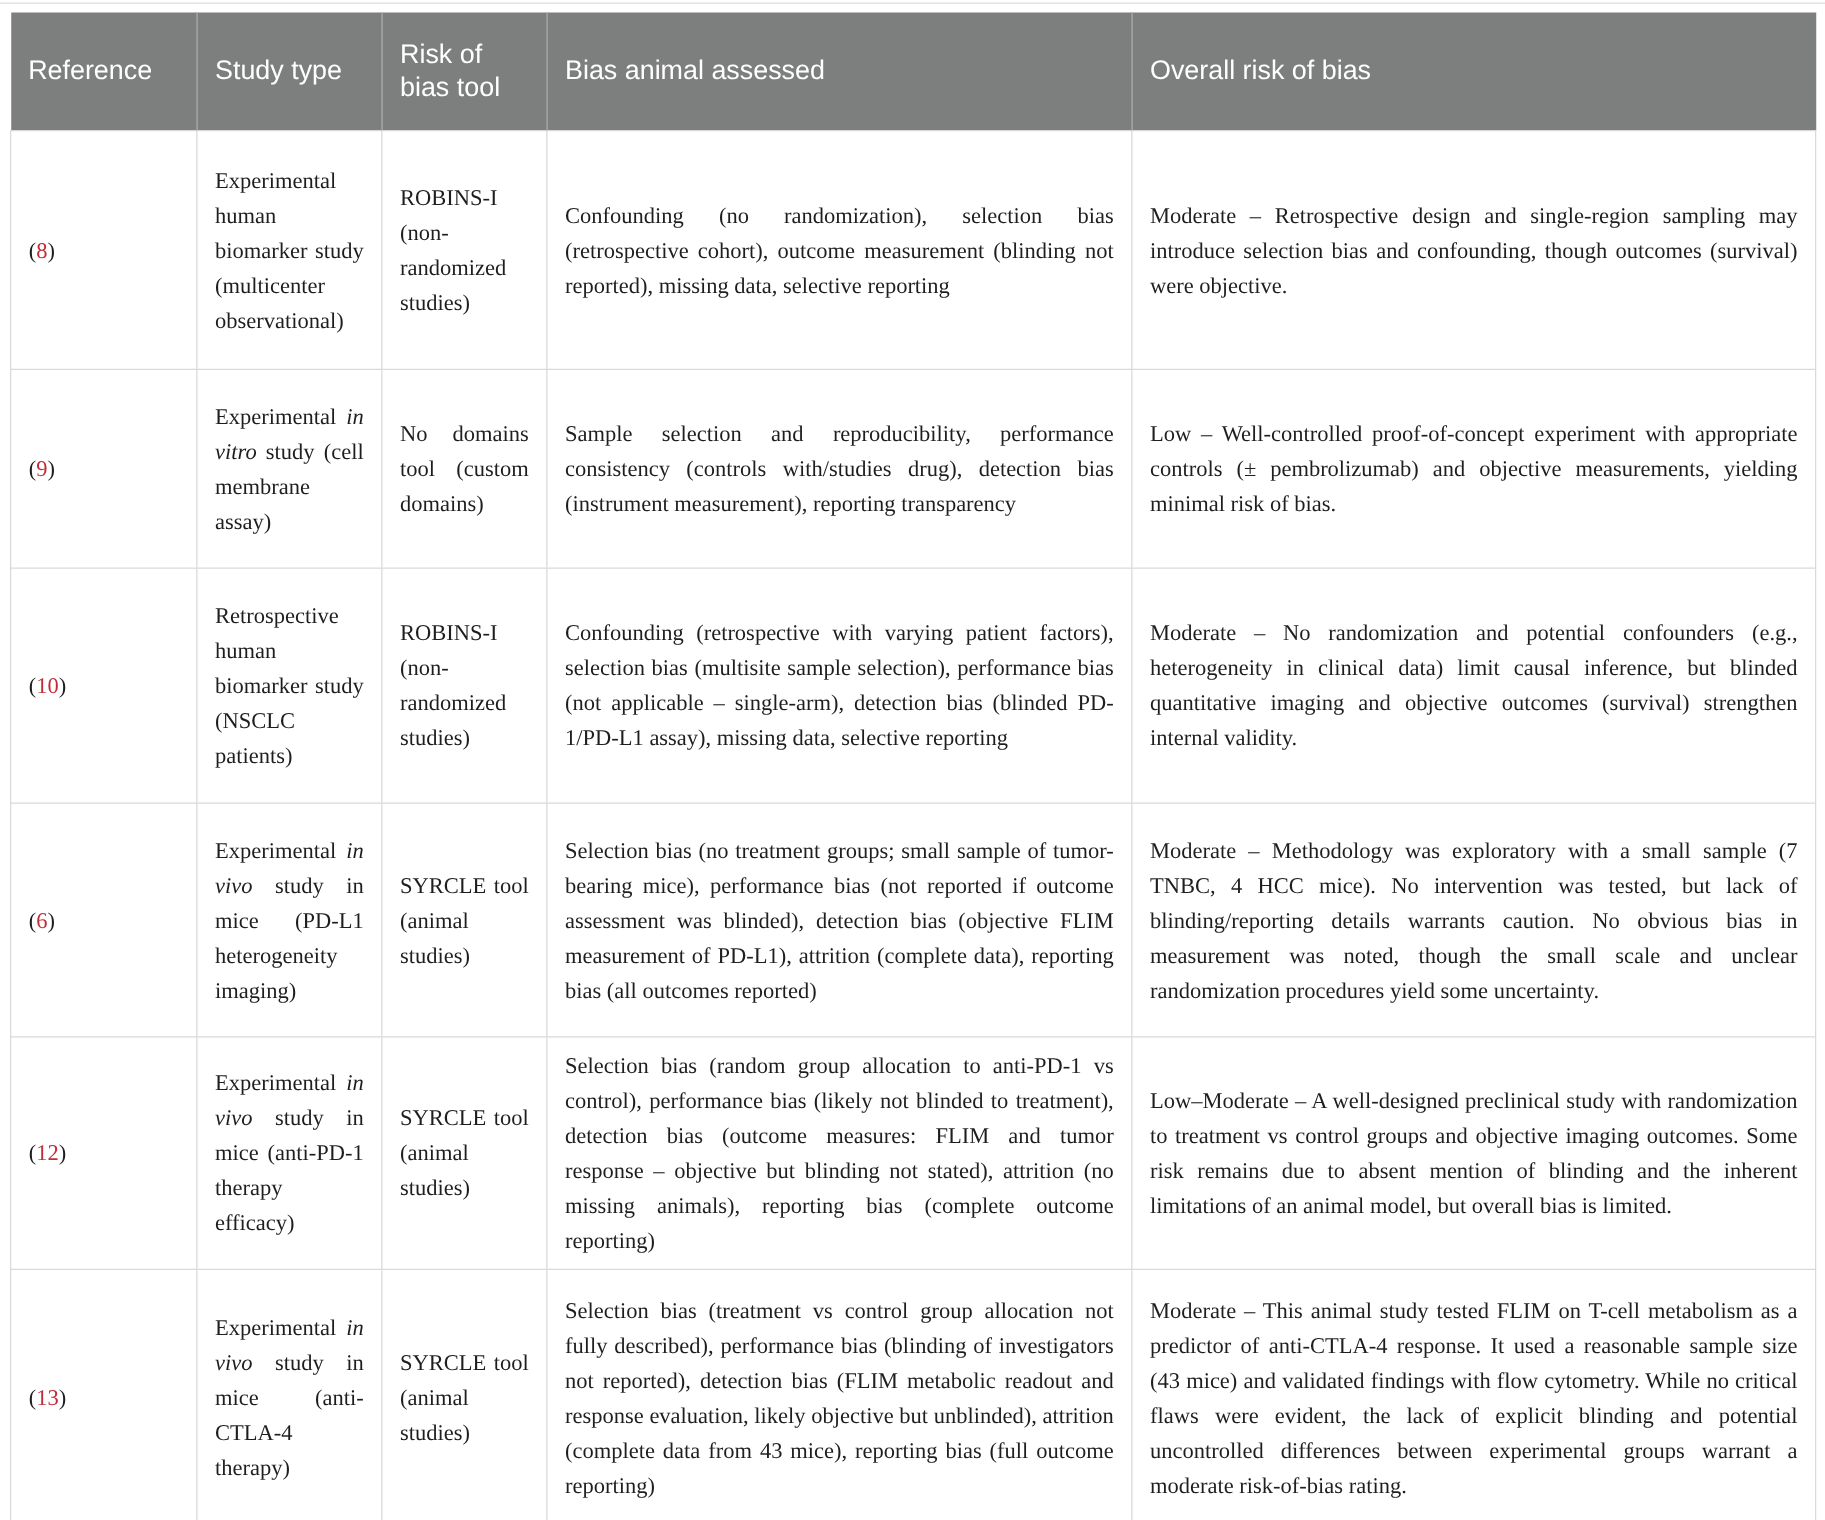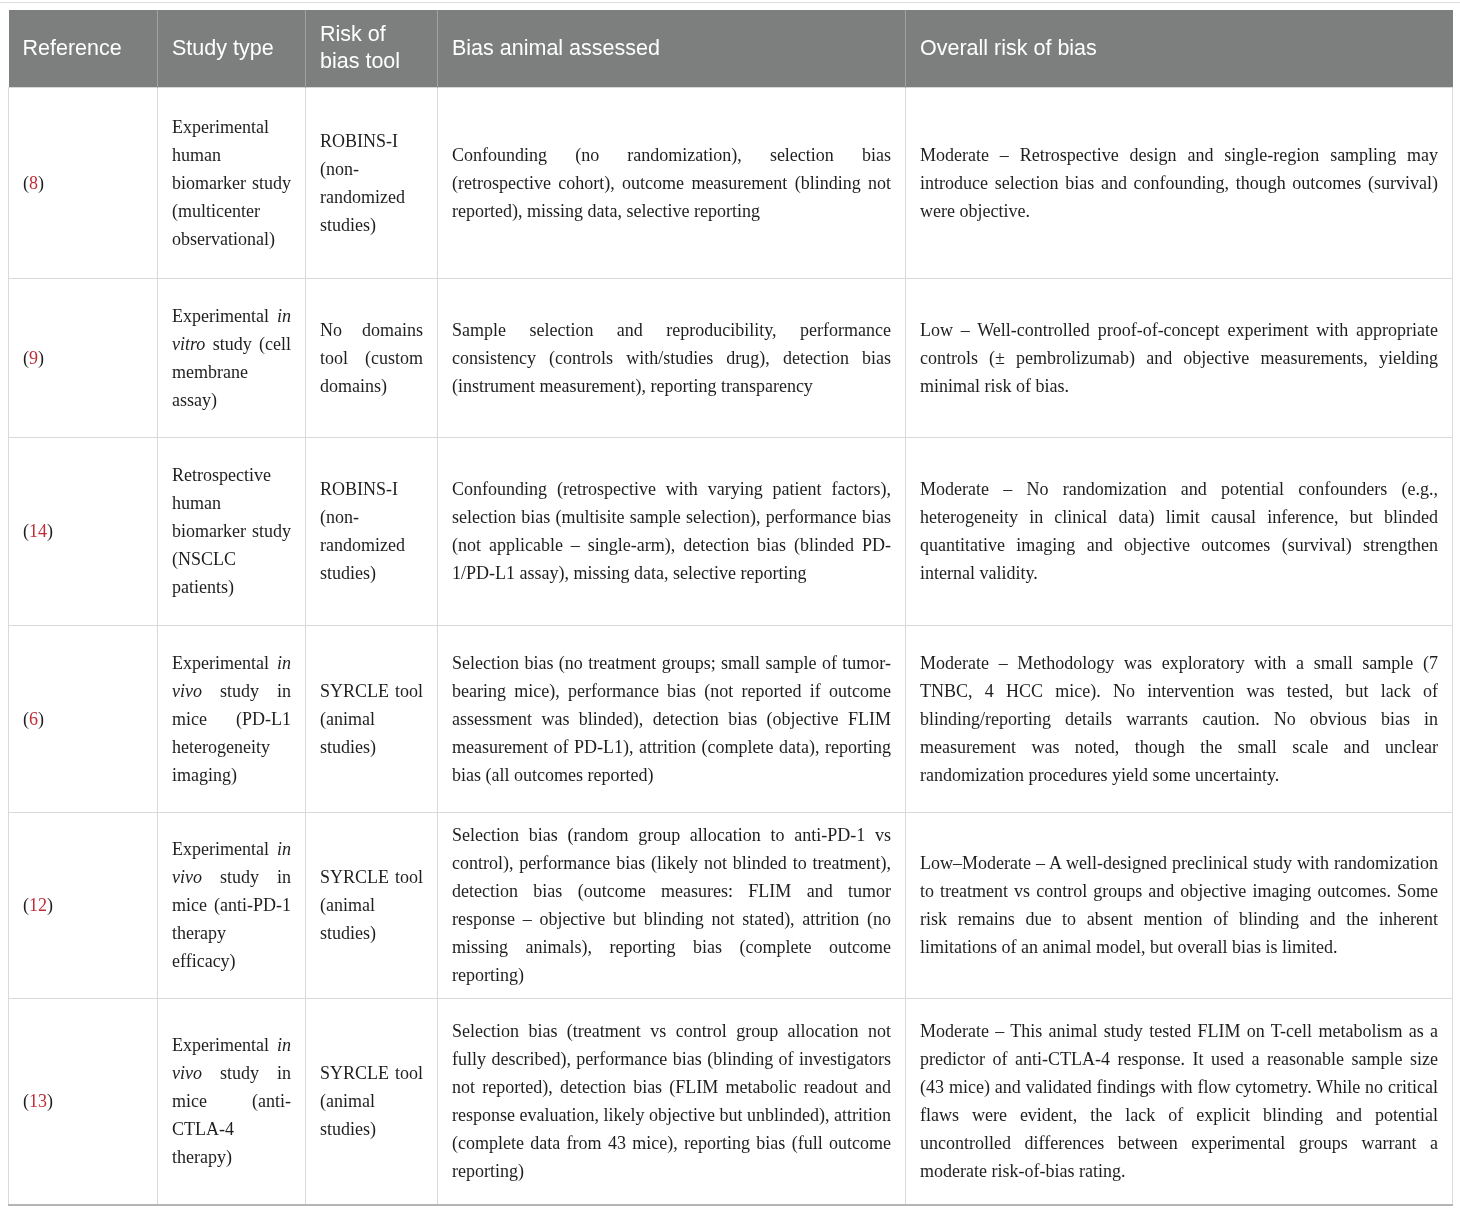--- a/index.html
+++ b/index.html
@@ -38,21 +38,21 @@
     font-family: "Liberation Sans", sans-serif;
     font-weight: 400;
     font-size: 21.5px;
     line-height: 1.25;
     text-align: left;
     vertical-align: middle;
     padding: 10px 14px;
     border-right: 1px solid #9fa2a1;
   }
   thead th:last-child { border-right: none; }
-  thead tr { height: 77px; }
+  thead tr { height: 94px; }
   
   tbody td {
     vertical-align: middle;
     padding: 8px 14px;
     font-size: 18px;
     line-height: 28px;
     color: #1e1e1e;
     text-align: justify;
     border: 1px solid #d9d9d9;
     background: #ffffff;
@@ -110,21 +110,21 @@
 
       <tr>
         <td class="ref-cell"><span>(</span><span class="ref-num">9</span><span>)</span></td>
         <td><span>Experimental </span><span class="ital">in vitro</span><span> study (cell membrane assay)</span></td>
         <td>No domains tool (custom domains)</td>
         <td>Sample selection and reproducibility, performance consistency (controls with/studies drug), detection bias (instrument measurement), reporting transparency</td>
         <td>Low – Well-controlled proof-of-concept experiment with appropriate controls (± pembrolizumab) and objective measurements, yielding minimal risk of bias.</td>
       </tr>
 
       <tr>
-        <td class="ref-cell"><span>(</span><span class="ref-num">14</span><span>)</span></td>
+        <td class="ref-cell"><span>(</span><span class="ref-num">10</span><span>)</span></td>
         <td><span>Retrospective human biomarker study (NSCLC patients)</span><span class="ital"></span><span></span></td>
         <td>ROBINS-I (non-randomized studies)</td>
         <td>Confounding (retrospective with varying patient factors), selection bias (multisite sample selection), performance bias (not applicable – single-arm), detection bias (blinded PD-1/PD-L1 assay), missing data, selective reporting</td>
         <td>Moderate – No randomization and potential confounders (e.g., heterogeneity in clinical data) limit causal inference, but blinded quantitative imaging and objective outcomes (survival) strengthen internal validity.</td>
       </tr>
 
       <tr>
         <td class="ref-cell"><span>(</span><span class="ref-num">6</span><span>)</span></td>
         <td><span>Experimental </span><span class="ital">in vivo</span><span> study in mice (PD-L1 heterogeneity imaging)</span></td>
         <td>SYRCLE tool (animal studies)</td>

